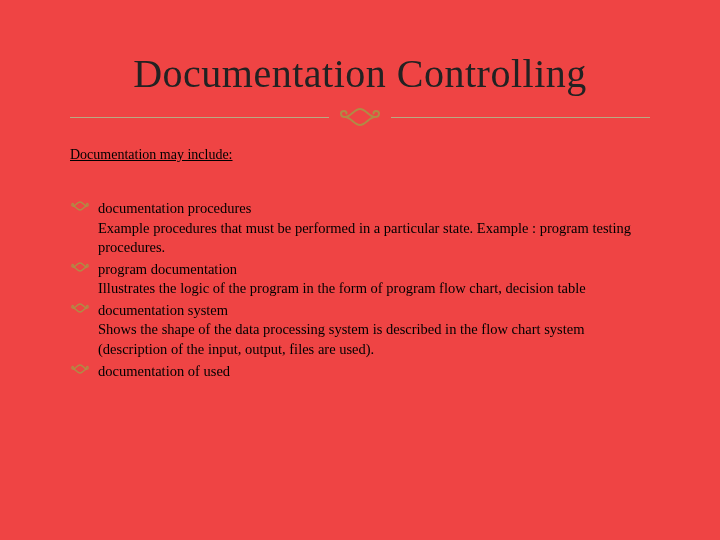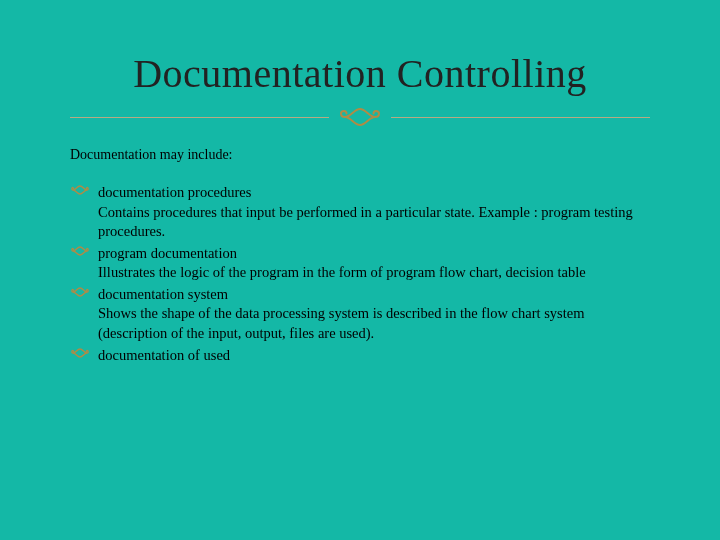--- a/index.html
+++ b/index.html
@@ -7,21 +7,21 @@
   body {
     background: #ece5d4;
     font-family: Georgia, 'Times New Roman', serif;
     color: #000;
     position: relative;
   }
   .slide {
     width: 720px;
     height: 540px;
     padding: 50px 70px 40px 70px;
-    background: #14b8a6;
+    background: #ef4444;
   }
   .title {
     font-size: 40px;
     font-weight: 400;
     color: #222;
     text-align: center;
     letter-spacing: 0.5px;
   }
   .divider {
     display: flex;
@@ -34,21 +34,22 @@
     background: #b8aa82;
   }
   .divider .flourish {
     padding: 0 8px;
     color: #b08b45;
   }
   .divider .flourish svg { display: block; }
   .subheading {
     font-size: 14px;
     color: #000;
-    margin-bottom: 20px;
+    margin-bottom: 36px;
+    text-decoration: underline;
   }
   .items {
     list-style: none;
     padding-left: 28px;
   }
   .items li {
     position: relative;
     font-size: 14.5px;
     line-height: 1.35;
     margin-bottom: 2px;
@@ -83,21 +84,21 @@
   <p class="subheading">Documentation may include:</p>
 
   <ul class="items">
     <li>
       <span class="bullet">
         <svg width="20" height="12" viewBox="0 0 20 12">
             <path d="M10 2 C7 2 6 6 3 6 C2 6 1.5 5 2 4 C2.5 3 3.5 3.5 3.5 4.5 M10 2 C13 2 14 6 17 6 C18 6 18.5 5 18 4 C17.5 3 16.5 3.5 16.5 4.5 M10 10 C7 10 6 6 3 6 M10 10 C13 10 14 6 17 6" fill="none" stroke="#b08b45" stroke-width="1.3" stroke-linecap="round"></path>
           </svg>
       </span>
       <span class="item-heading">documentation procedures</span>
-      <span class="item-body">Contains procedures that input be performed in a particular state. Example : program testing procedures.</span>
+      <span class="item-body">Example procedures that must be performed in a particular state. Example : program testing procedures.</span>
     </li>
     <li>
       <span class="bullet">
         <svg width="20" height="12" viewBox="0 0 20 12">
             <path d="M10 2 C7 2 6 6 3 6 C2 6 1.5 5 2 4 C2.5 3 3.5 3.5 3.5 4.5 M10 2 C13 2 14 6 17 6 C18 6 18.5 5 18 4 C17.5 3 16.5 3.5 16.5 4.5 M10 10 C7 10 6 6 3 6 M10 10 C13 10 14 6 17 6" fill="none" stroke="#b08b45" stroke-width="1.3" stroke-linecap="round"></path>
           </svg>
       </span>
       <span class="item-heading">program documentation</span>
       <span class="item-body">Illustrates the logic of the program in the form of program flow chart, decision table</span>
     </li>

